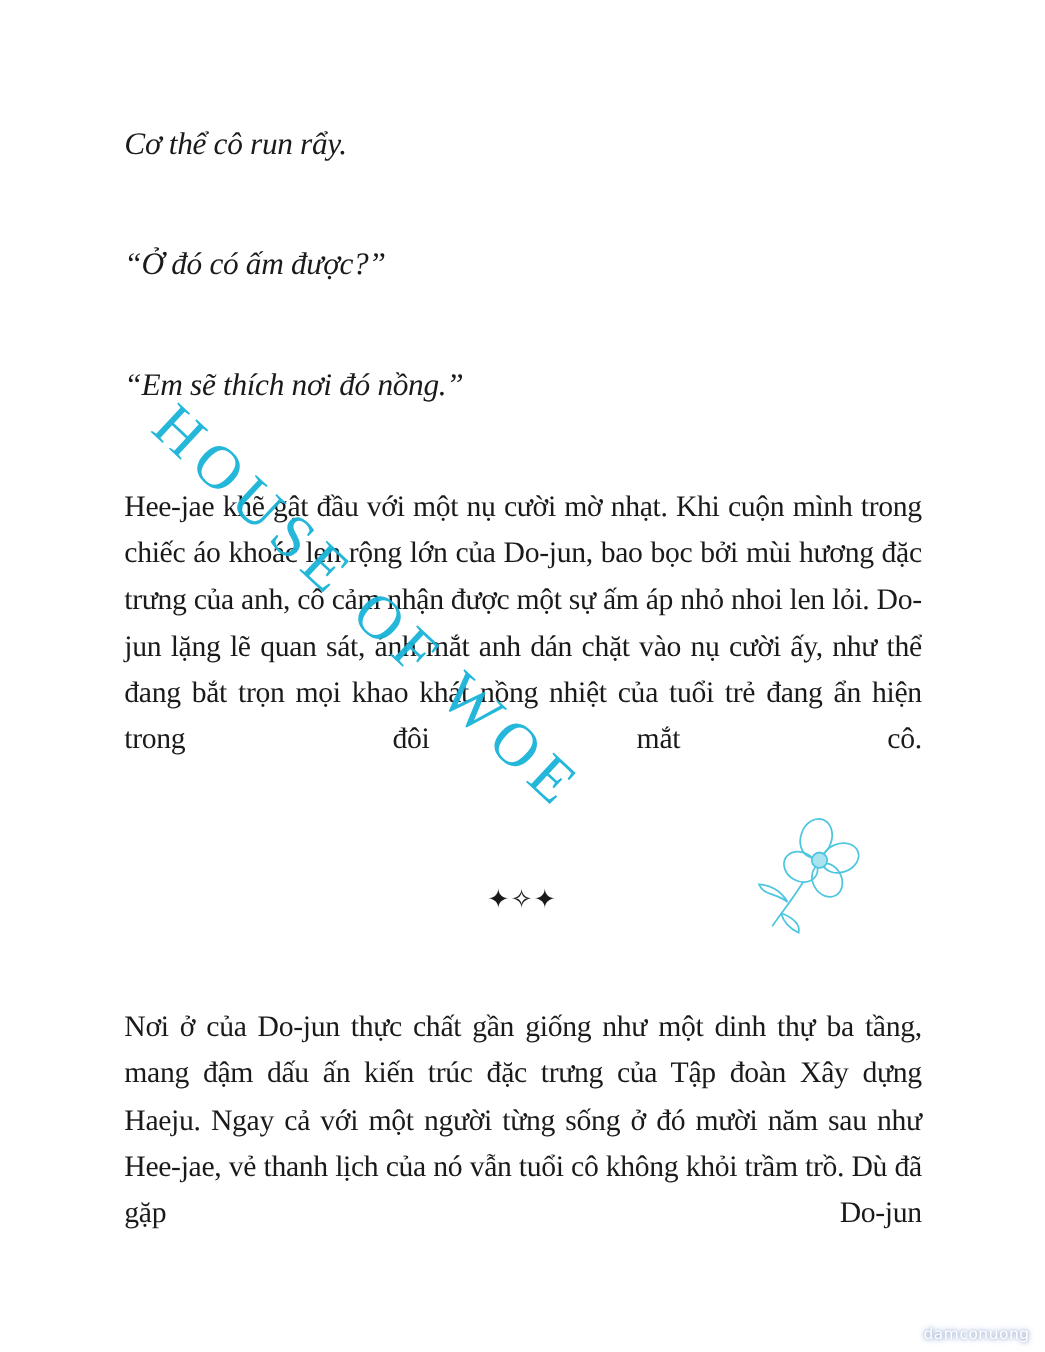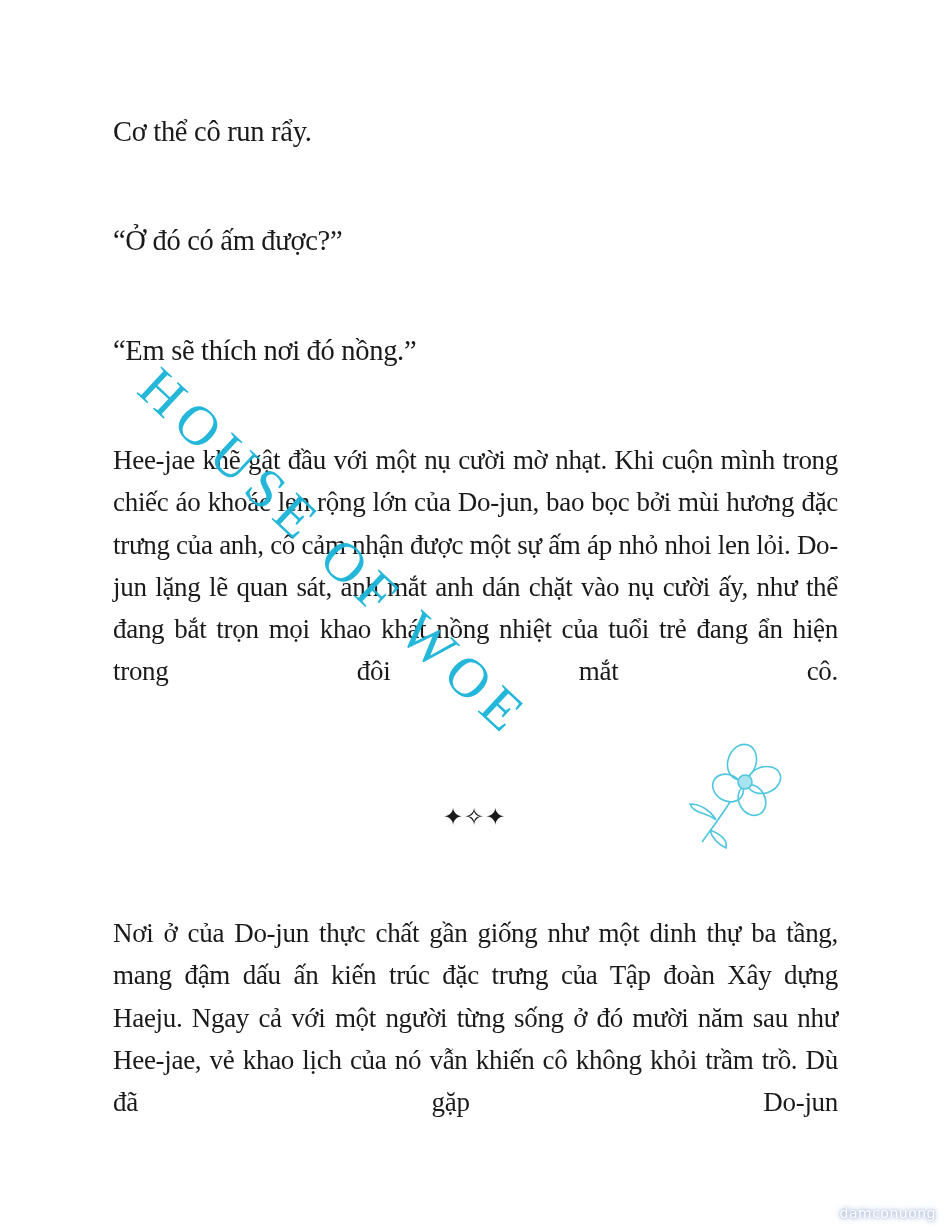--- a/index.html
+++ b/index.html
@@ -1,21 +1,21 @@
 <!DOCTYPE html>
 <html><head>
   <meta charset="utf-8">
   <style>
     html, body { margin: 0; padding: 0; }
     body {
       width: 950px; height: 1229px; background: #ffffff; position: relative; overflow: hidden;
       font-family: "Liberation Serif", "DejaVu Serif", serif; color: #1a1a1a;
     }
     .page { position: absolute; left: 113px; top: 0; width: 725px; }
-    .line { position: absolute; left: 0; font-size: 28.5px; line-height: 42px; white-space: nowrap; letter-spacing: -0.3px; }
+    .line { position: absolute; left: 0; font-size: 28.5px; line-height: 42px; white-space: nowrap; letter-spacing: -0.3px; font-style: italic; }
     .para { position: absolute; left: 0; width: 725px; font-size: 27px; line-height: 42.3px; text-align: justify; text-align-last: left; letter-spacing: -0.3px; }
     .para.full-last { text-align-last: justify; }
     .divider { position: absolute; left: 330px; top: 803px; font-size: 24px; font-family: "DejaVu Sans", sans-serif; letter-spacing: 1px; }
     .watermark {
       position: absolute; left: 170px; top: 355px;
       transform-origin: 0 0; transform: rotate(43deg);
       font-family: "Liberation Serif", serif; font-size: 56px; letter-spacing: 8px;
       color: #19b4d9; white-space: nowrap; opacity: 0.95; pointer-events: none;
     }
     .flower { position: absolute; left: 672px; top: 740px; width: 110px; height: 110px; pointer-events: none; }
@@ -28,21 +28,21 @@
   </style>
 </head>
 <body>
 
 <div class="page">
   <div class="line" style="top:111px">Cơ thể cô run rẩy.</div>
   <div class="line" style="top:220px">“Ở đó có ấm được?”</div>
   <div class="line" style="top:330px">“Em sẽ thích nơi đó nồng.”</div>
   <div class="para full-last" style="top:439px">Hee-jae khẽ gật đầu với một nụ cười mờ nhạt. Khi cuộn mình trong chiếc áo khoác len rộng lớn của Do-jun, bao bọc bởi mùi hương đặc trưng của anh, cô cảm nhận được một sự ấm áp nhỏ nhoi len lỏi. Do-jun lặng lẽ quan sát, ánh mắt anh dán chặt vào nụ cười ấy, như thể đang bắt trọn mọi khao khát nồng nhiệt của tuổi trẻ đang ẩn hiện trong đôi mắt cô.</div>
   <div class="divider">✦✧✦</div>
-  <div class="para full-last" style="top:912px">Nơi ở của Do-jun thực chất gần giống như một dinh thự ba tầng, mang đậm dấu ấn kiến trúc đặc trưng của Tập đoàn Xây dựng Haeju. Ngay cả với một người từng sống ở đó mười năm sau như Hee-jae, vẻ khao lịch của nó vẫn khiến cô không khỏi trầm trồ. Dù đã gặp Do-jun</div>
+  <div class="para full-last" style="top:912px">Nơi ở của Do-jun thực chất gần giống như một dinh thự ba tầng, mang đậm dấu ấn kiến trúc đặc trưng của Tập đoàn Xây dựng Haeju. Ngay cả với một người từng sống ở đó mười năm sau như Hee-jae, vẻ thanh lịch của nó vẫn tuổi cô không khỏi trầm trồ. Dù đã gặp Do-jun</div>
 </div>
 
 <div class="watermark">HOUSE OF WOE</div>
 
 <svg class="flower" viewBox="0 0 110 110">
   <g fill="none" stroke="#4fc6df" stroke-width="1.6">
     <ellipse cx="70" cy="22" rx="14" ry="18" transform="rotate(20 70 22)"></ellipse>
     <ellipse cx="92" cy="40" rx="13" ry="17" transform="rotate(70 92 40)"></ellipse>
     <ellipse cx="80" cy="60" rx="13" ry="16" transform="rotate(-30 80 60)"></ellipse>
     <ellipse cx="56" cy="48" rx="13" ry="16" transform="rotate(-60 56 48)"></ellipse>

